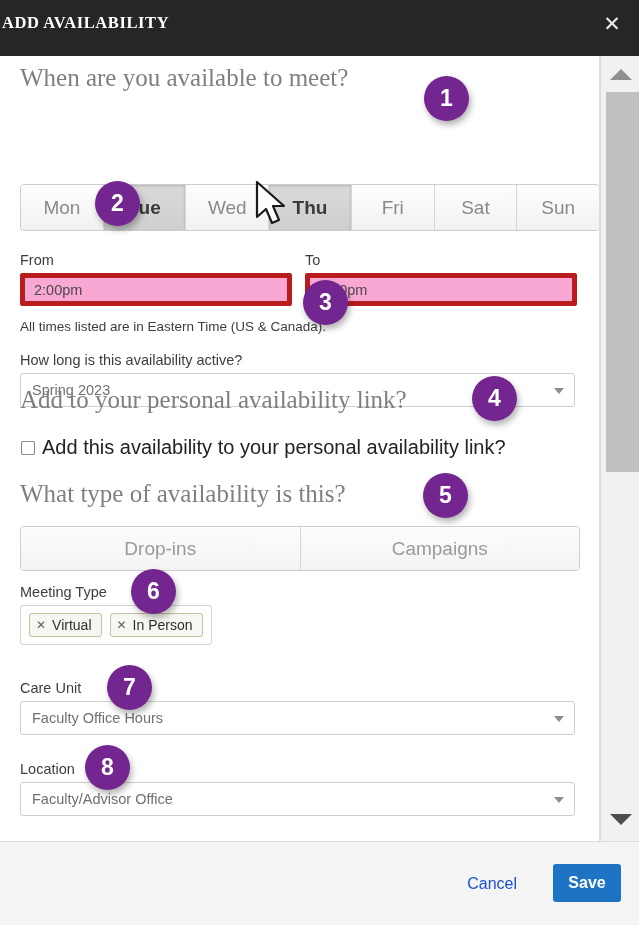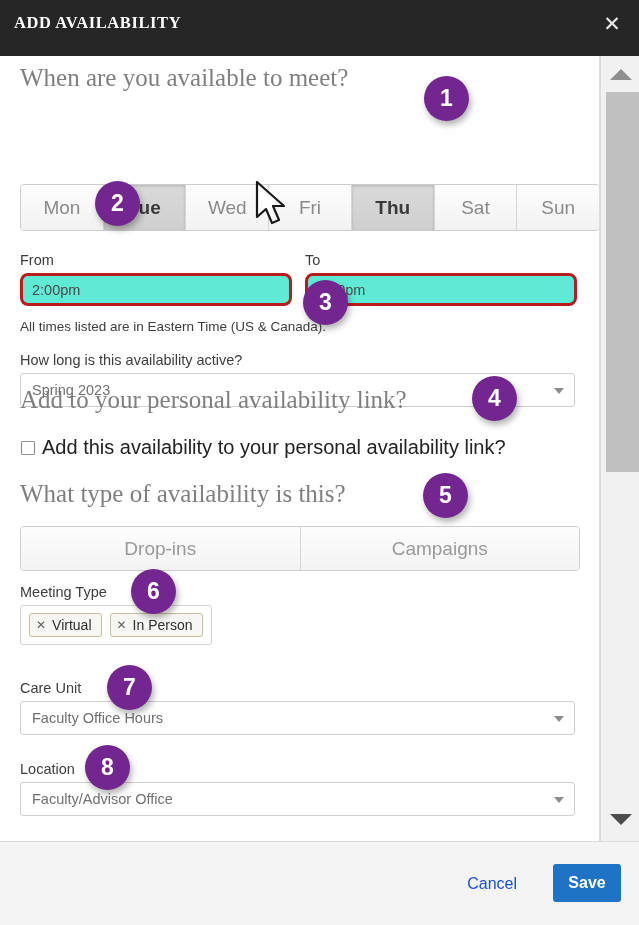--- a/index.html
+++ b/index.html
@@ -22,21 +22,21 @@
   
   .modal-header {
     position: absolute;
     top: 0; left: 0;
     width: 639px; height: 56px;
     background: #262626;
     color: #ffffff;
   }
   .modal-title {
     position: absolute;
-    left: 14px; top: 13px;
+    left: 2px; top: 13px;
     font-size: 16.5px;
     font-weight: bold;
     letter-spacing: 0.6px;
     font-family: "Liberation Serif", serif;
     color: #ffffff;
     white-space: nowrap;
   }
   .close-btn {
     position: absolute;
     right: 12px; top: 9px;
@@ -105,23 +105,23 @@
   
   .field-label {
     font-size: 14.5px;
     color: #3d3d3d;
     margin-bottom: 5px;
     white-space: nowrap;
   }
   .text-input {
     width: 100%;
     height: 33px;
-    border: 3px solid #b91c1c;
-    border-radius: 8px;
-    background: #5eead4;
+    border: 5px solid #b91c1c;
+    border-radius: 2px;
+    background: #f9a8d4;
     padding: 0 9px;
     font-size: 14.5px;
     color: #4a4a4a;
     font-family: "Liberation Sans", sans-serif;
     outline: none;
   }
   .help-text {
     font-size: 13.5px;
     color: #3d3d3d;
     margin-top: 5px;
@@ -344,25 +344,25 @@
     <div class="day-group" style="position:absolute;left:20px;top:128px;">
       <div class="day-btn">
           <span>Mon</span>
         </div>
       <div class="day-btn selected">
           <span>Tue</span>
         </div>
       <div class="day-btn">
           <span>Wed</span>
         </div>
+      <div class="day-btn selected">
+          <span>Thu</span>
+        </div>
       <div class="day-btn">
           <span>Fri</span>
-        </div>
-      <div class="day-btn selected">
-          <span>Thu</span>
         </div>
       <div class="day-btn">
           <span>Sat</span>
         </div>
       <div class="day-btn">
           <span>Sun</span>
         </div>
     </div>
 
     <div style="position:absolute;left:20px;top:196px;width:272px;">

